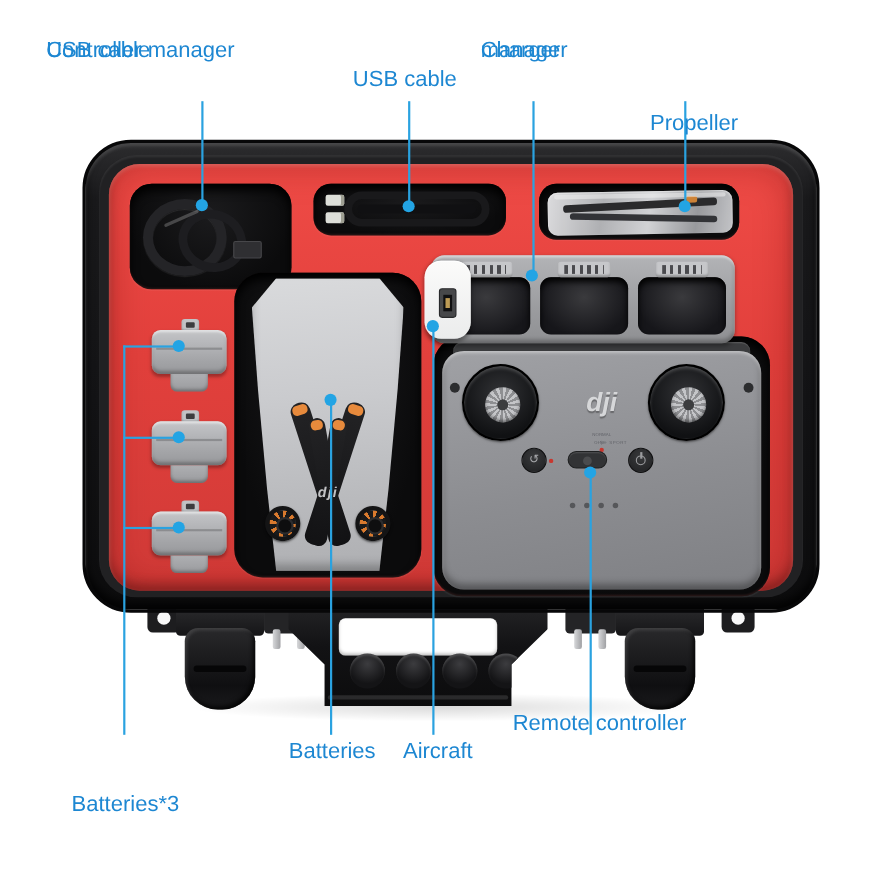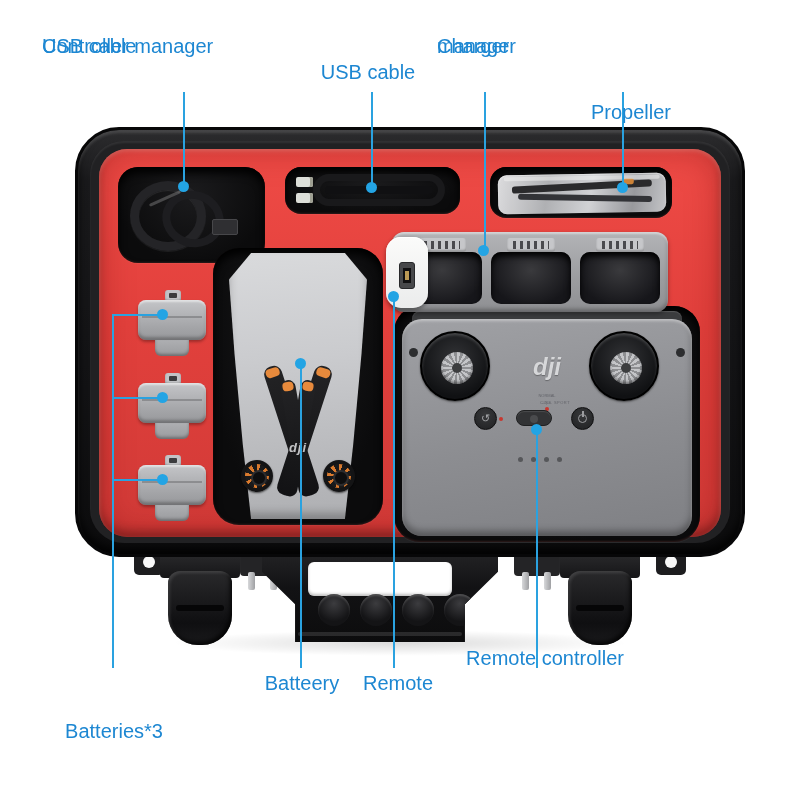--- a/index.html
+++ b/index.html
@@ -401,17 +401,17 @@
     <div>Controller manager</div>
     <div>USB cable</div>
   </div>
   <div class="lbl lbl-usb2">USB cable</div>
   <div class="lbl lbl-bmgr">
     <div>Charger</div>
     <div>manager</div>
   </div>
   <div class="lbl lbl-prop">Propeller</div>
   <div class="lbl lbl-batt">Batteries*3</div>
-  <div class="lbl lbl-air">Batteery</div>
-  <div class="lbl lbl-chg">Remote</div>
+  <div class="lbl lbl-air">Batteries</div>
+  <div class="lbl lbl-chg">Aircraft</div>
   <div class="lbl lbl-rc">Remote controller</div>
 
 </div>
 
 </body></html>

